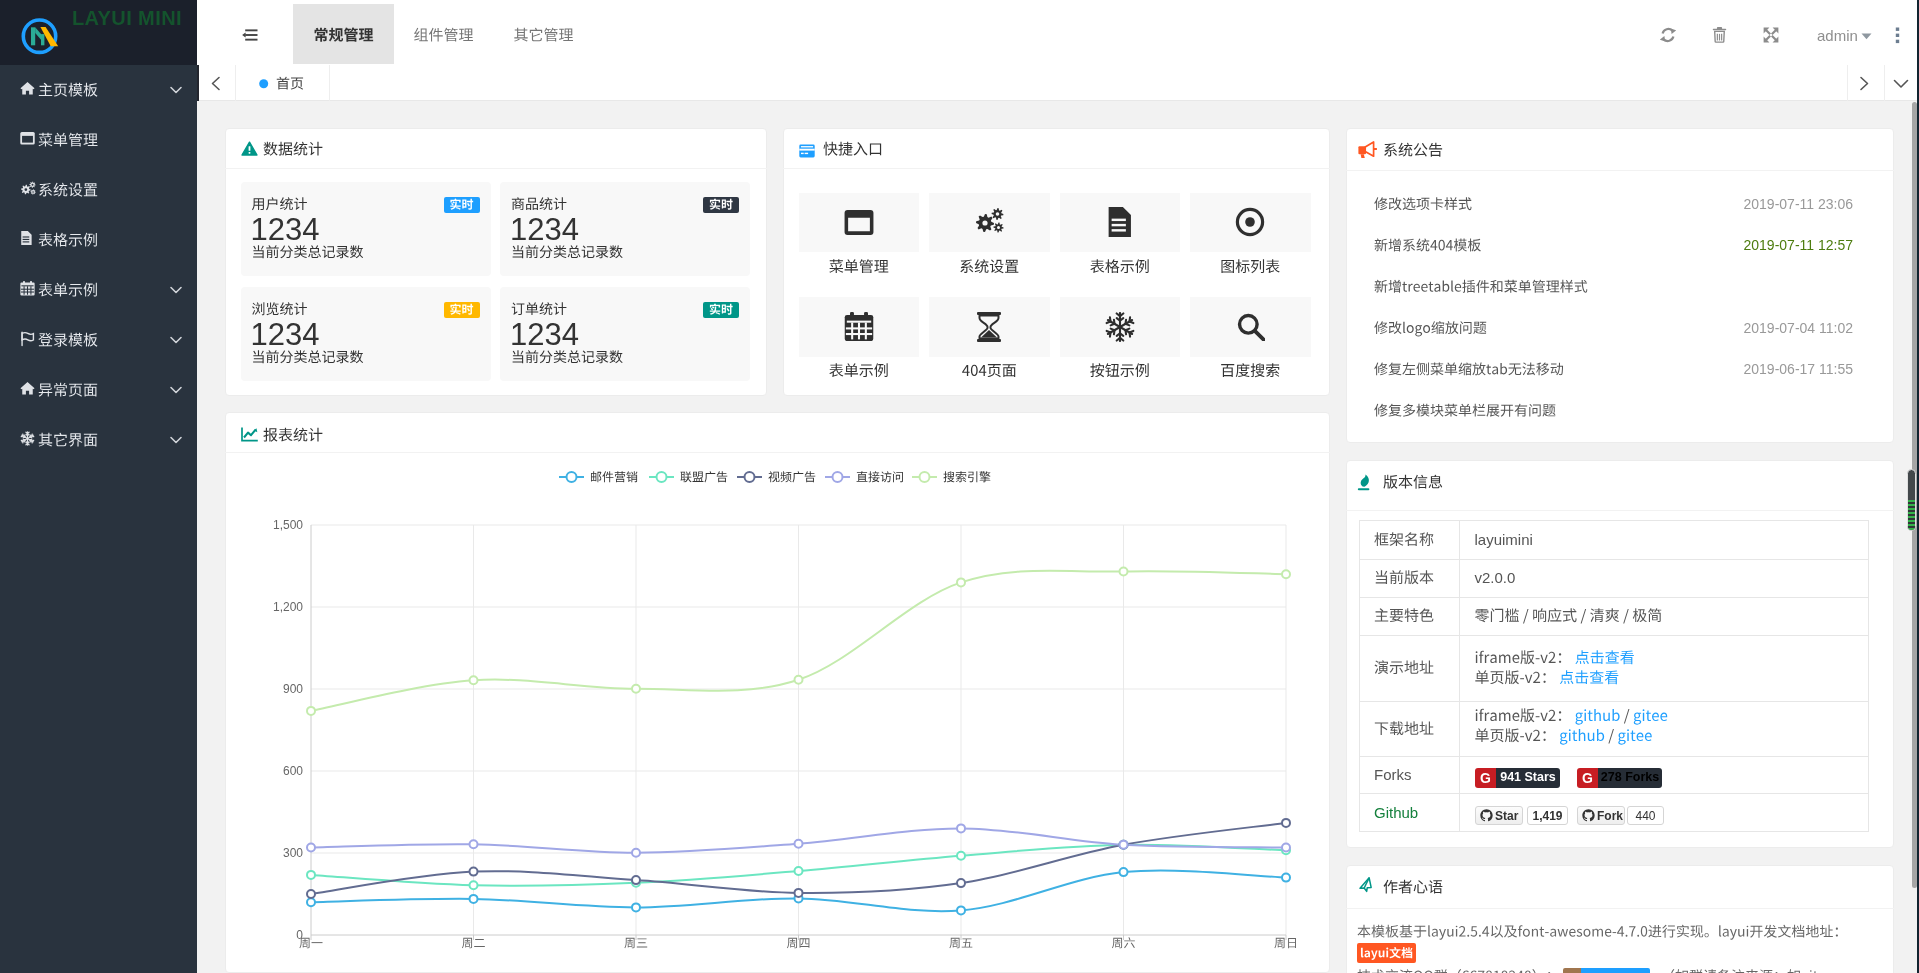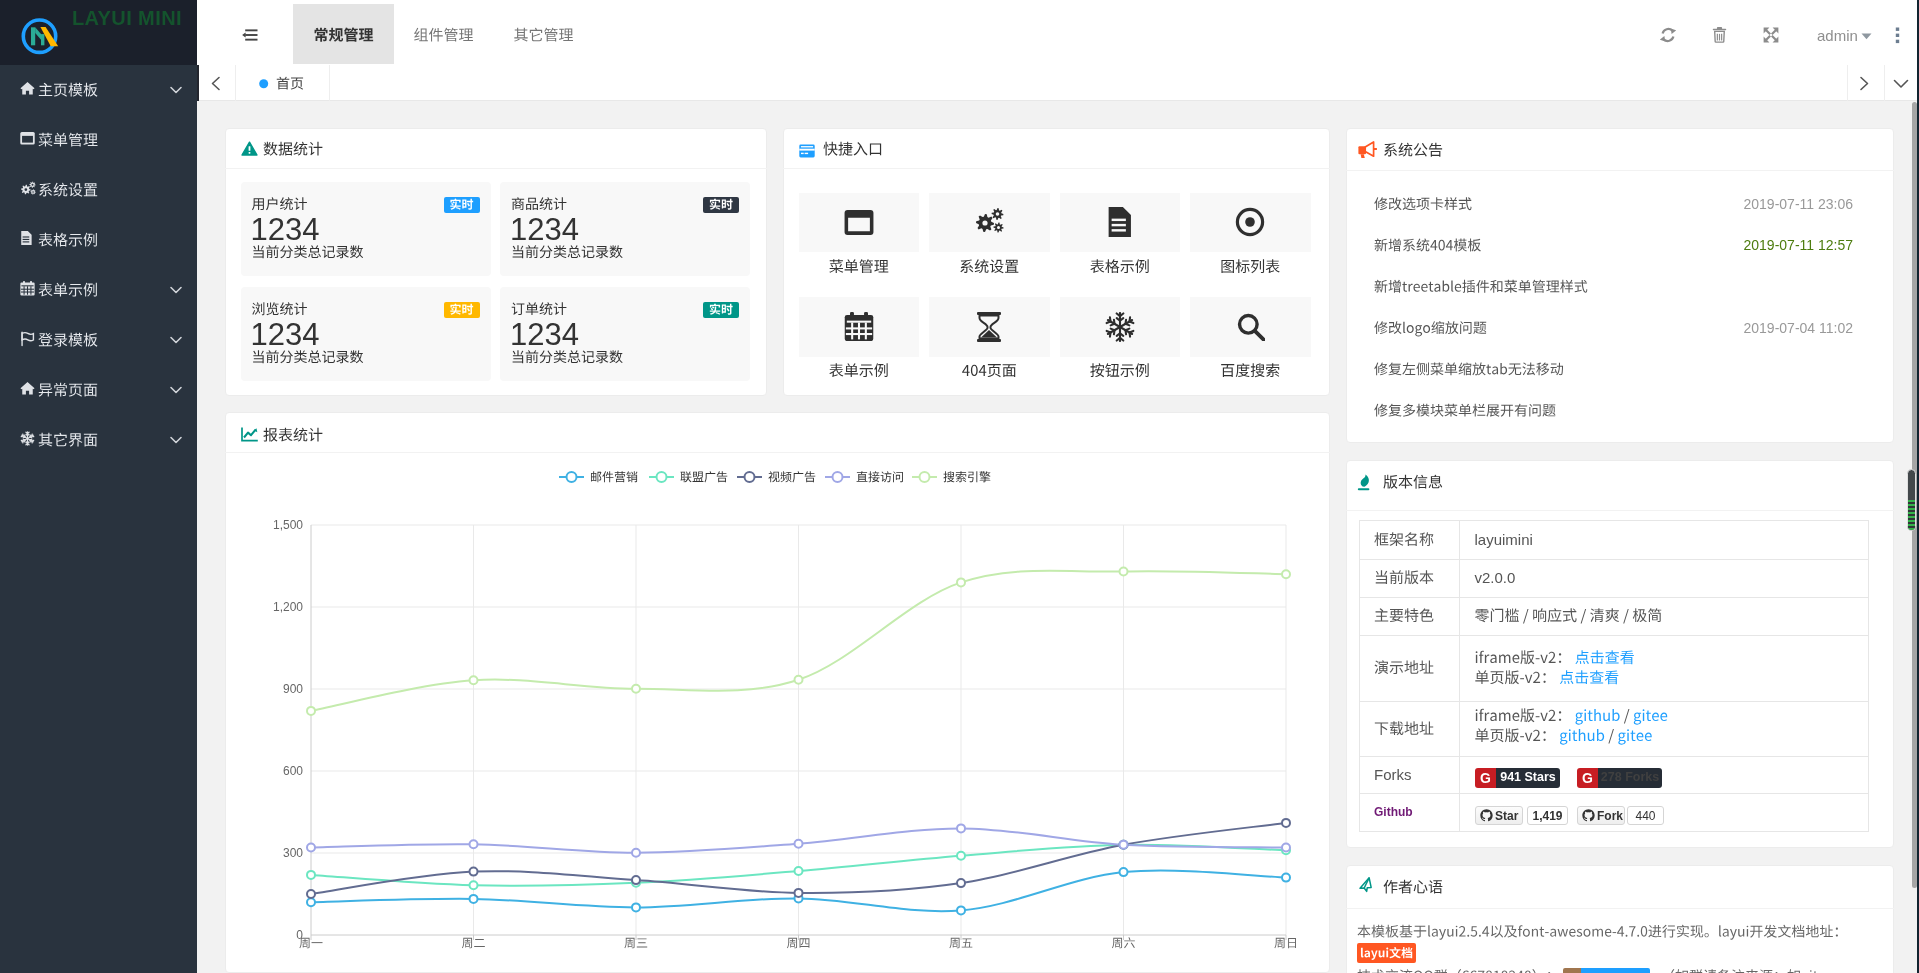--- a/index.html
+++ b/index.html
@@ -414,48 +414,49 @@
       <g transform="scale(1.0)">
         <rect x="0.4" y="5.2" width="7.6" height="8" rx="1" fill="#FF5722"></rect>
         <path d="M2.6 13.2 H5.8 L6.8 17 H3.4 Z" fill="#FF5722"></path>
         <path d="M7.2 5.9 L15.6 0.9 V15.2 L7.2 10.5 Z" fill="none" stroke="#FF5722" stroke-width="1.7" stroke-linejoin="round"></path>
         <rect x="15.9" y="7.0" width="3.0" height="2.0" fill="#FF5722"></rect>
       </g>
     </svg>
     <div style="position:absolute;left:1453px;width:400px;display:flex;justify-content:flex-end;top:194.0px;height:20px;line-height:20px;font-size:14px;color:#999;font-weight:normal;letter-spacing:0;white-space:nowrap;z-index:6">2019-07-11 23:06</div>
     <div style="position:absolute;left:1453px;width:400px;display:flex;justify-content:flex-end;top:235.3px;height:20px;line-height:20px;font-size:14px;color:#4d7c0f;font-weight:normal;letter-spacing:0;white-space:nowrap;z-index:6">2019-07-11 12:57</div>
     <div style="position:absolute;left:1453px;width:400px;display:flex;justify-content:flex-end;top:317.9px;height:20px;line-height:20px;font-size:14px;color:#999;font-weight:normal;letter-spacing:0;white-space:nowrap;z-index:6">2019-07-04 11:02</div>
+    <div style="position:absolute;left:1453px;width:400px;display:flex;justify-content:flex-end;top:359.2px;height:20px;line-height:20px;font-size:14px;color:#999;font-weight:normal;letter-spacing:0;white-space:nowrap;z-index:6">2019-06-17 11:55</div>
     <div style="position:absolute;left:1346px;top:460px;width:548px;height:388px;background:#fff;border:1px solid #ececec;border-radius:4px;box-sizing:border-box;"></div>
     <div style="position:absolute;left:1346px;top:510px;width:548px;height:1px;background:#f2f2f2;"></div>
     <svg style="position:absolute;left:1357px;top:474px;z-index:5" width="17" height="18" viewBox="0 0 17 18">
       <g transform="scale(1.0)" fill="#009688">
         <path d="M5.6 12.6 C2.8 10.4 3.2 6.8 6.2 4.6 C7.8 3.4 8.9 1.8 8.4 0.4 C11.2 2.2 12.6 5.2 11.6 8.2 C10.8 10.8 8.2 12.4 7.4 12.8 Z"></path>
         <rect x="0.8" y="14.2" width="11.6" height="2.0" rx="1"></rect>
       </g>
     </svg>
     <div style="position:absolute;left:1359px;top:520px;width:510px;height:312px;border:1px solid #e6e6e6;box-sizing:border-box;"></div>
     <div style="position:absolute;left:1359px;top:558.5px;width:510px;height:1px;background:#e6e6e6;"></div>
     <div style="position:absolute;left:1359px;top:596.5px;width:510px;height:1px;background:#e6e6e6;"></div>
     <div style="position:absolute;left:1359px;top:634.5px;width:510px;height:1px;background:#e6e6e6;"></div>
     <div style="position:absolute;left:1359px;top:700.5px;width:510px;height:1px;background:#e6e6e6;"></div>
     <div style="position:absolute;left:1359px;top:756px;width:510px;height:1px;background:#e6e6e6;"></div>
     <div style="position:absolute;left:1359px;top:792.5px;width:510px;height:1px;background:#e6e6e6;"></div>
     <div style="position:absolute;left:1458.5px;top:520px;width:1px;height:312px;background:#e6e6e6;"></div>
     <div style="position:absolute;left:1374px;top:764.0px;height:21px;line-height:21px;font-size:15px;color:#555;font-weight:normal;letter-spacing:0;white-space:nowrap;z-index:6">Forks</div>
-    <div style="position:absolute;left:1374px;top:802.0px;height:21px;line-height:21px;font-size:12px;color:#701a75;font-weight:bold;letter-spacing:0;white-space:nowrap;z-index:6">Github</div>
+    <div style="position:absolute;left:1374px;top:802.0px;height:21px;line-height:21px;font-size:15px;color:#15803d;font-weight:normal;letter-spacing:0;white-space:nowrap;z-index:6">Github</div>
     <div style="position:absolute;left:1474.5px;top:529.0px;height:21px;line-height:21px;font-size:15px;color:#555;font-weight:normal;letter-spacing:0;white-space:nowrap;z-index:6">layuimini</div>
     <div style="position:absolute;left:1474.5px;top:567.0px;height:21px;line-height:21px;font-size:15px;color:#555;font-weight:normal;letter-spacing:0;white-space:nowrap;z-index:6">v2.0.0</div>
     <div style="position:absolute;left:1475px;top:767.5px;width:21px;height:20px;background:#c71d23;border-radius:3px 0 0 3px;"></div>
     <div style="position:absolute;left:1285.5px;width:400px;display:flex;justify-content:center;top:767.5px;height:20px;line-height:20px;font-size:14px;color:#fff;font-weight:bold;letter-spacing:0;white-space:nowrap;z-index:6">G</div>
     <div style="position:absolute;left:1496px;top:767.5px;width:64px;height:20px;background:#262d36;border-radius:0 3px 3px 0;"></div>
     <div style="position:absolute;left:1328.0px;width:400px;display:flex;justify-content:center;top:768.25px;height:18.5px;line-height:18.5px;font-size:12.5px;color:#fff;font-weight:bold;letter-spacing:0;white-space:nowrap;z-index:6">941 Stars</div>
     <div style="position:absolute;left:1577px;top:767.5px;width:21px;height:20px;background:#c71d23;border-radius:3px 0 0 3px;"></div>
     <div style="position:absolute;left:1387.5px;width:400px;display:flex;justify-content:center;top:767.5px;height:20px;line-height:20px;font-size:14px;color:#fff;font-weight:bold;letter-spacing:0;white-space:nowrap;z-index:6">G</div>
     <div style="position:absolute;left:1598px;top:767.5px;width:64px;height:20px;background:#262d36;border-radius:0 3px 3px 0;"></div>
-    <div style="position:absolute;left:1430.0px;width:400px;display:flex;justify-content:center;top:768.25px;height:18.5px;line-height:18.5px;font-size:12.5px;color:#404040;font-weight:bold;letter-spacing:0;white-space:nowrap;z-index:6">278 Forks</div>
+    <div style="position:absolute;left:1430.0px;width:400px;display:flex;justify-content:center;top:768.25px;height:18.5px;line-height:18.5px;font-size:12.5px;color:#000000;font-weight:bold;letter-spacing:0;white-space:nowrap;z-index:6">278 Forks</div>
     <div style="position:absolute;left:1475px;top:806px;width:48px;height:19px;background:linear-gradient(#fcfcfc,#eee);border:1px solid #d5d5d5;border-radius:3px;box-sizing:border-box;"></div>
     <svg style="position:absolute;left:1480px;top:809px;z-index:5" width="13" height="13" viewBox="0 0 13 13">
       <path transform="scale(0.8125)" fill="#333" d="M8 0.4 C3.8 0.4 0.4 3.8 0.4 8 C0.4 11.4 2.6 14.2 5.6 15.2 C6 15.3 6.1 15 6.1 14.8 V13.4 C4 13.9 3.5 12.4 3.5 12.4 C3.2 11.5 2.7 11.3 2.7 11.3 C2 10.8 2.8 10.8 2.8 10.8 C3.5 10.9 3.9 11.6 3.9 11.6 C4.6 12.7 5.7 12.4 6.1 12.2 C6.2 11.7 6.4 11.4 6.6 11.2 C4.9 11 3.1 10.3 3.1 7.4 C3.1 6.6 3.4 5.9 3.9 5.4 C3.8 5.2 3.5 4.4 4 3.4 C4 3.4 4.7 3.2 6.1 4.2 C6.7 4 7.4 3.9 8 3.9 C8.6 3.9 9.3 4 9.9 4.2 C11.3 3.2 12 3.4 12 3.4 C12.5 4.4 12.2 5.2 12.1 5.4 C12.6 5.9 12.9 6.6 12.9 7.4 C12.9 10.3 11.1 11 9.4 11.2 C9.7 11.4 9.9 11.9 9.9 12.6 V14.8 C9.9 15 10 15.3 10.4 15.2 C13.4 14.2 15.6 11.4 15.6 8 C15.6 3.8 12.2 0.4 8 0.4 Z"></path>
     </svg>
     <div style="position:absolute;left:1495px;top:806.5px;height:18px;line-height:18px;font-size:12px;color:#333;font-weight:bold;letter-spacing:0;white-space:nowrap;z-index:6">Star</div>
     <div style="position:absolute;left:1527px;top:806px;width:41px;height:19px;background:#fff;border:1px solid #d5d5d5;border-radius:3px;box-sizing:border-box;"></div>
     <div style="position:absolute;left:1347.5px;width:400px;display:flex;justify-content:center;top:806.5px;height:18px;line-height:18px;font-size:12px;color:#333;font-weight:bold;letter-spacing:0;white-space:nowrap;z-index:6">1,419</div>
     <div style="position:absolute;left:1577px;top:806px;width:48px;height:19px;background:linear-gradient(#fcfcfc,#eee);border:1px solid #d5d5d5;border-radius:3px;box-sizing:border-box;"></div>
     <svg style="position:absolute;left:1582px;top:809px;z-index:5" width="13" height="13" viewBox="0 0 13 13">
       <path transform="scale(0.8125)" fill="#333" d="M8 0.4 C3.8 0.4 0.4 3.8 0.4 8 C0.4 11.4 2.6 14.2 5.6 15.2 C6 15.3 6.1 15 6.1 14.8 V13.4 C4 13.9 3.5 12.4 3.5 12.4 C3.2 11.5 2.7 11.3 2.7 11.3 C2 10.8 2.8 10.8 2.8 10.8 C3.5 10.9 3.9 11.6 3.9 11.6 C4.6 12.7 5.7 12.4 6.1 12.2 C6.2 11.7 6.4 11.4 6.6 11.2 C4.9 11 3.1 10.3 3.1 7.4 C3.1 6.6 3.4 5.9 3.9 5.4 C3.8 5.2 3.5 4.4 4 3.4 C4 3.4 4.7 3.2 6.1 4.2 C6.7 4 7.4 3.9 8 3.9 C8.6 3.9 9.3 4 9.9 4.2 C11.3 3.2 12 3.4 12 3.4 C12.5 4.4 12.2 5.2 12.1 5.4 C12.6 5.9 12.9 6.6 12.9 7.4 C12.9 10.3 11.1 11 9.4 11.2 C9.7 11.4 9.9 11.9 9.9 12.6 V14.8 C9.9 15 10 15.3 10.4 15.2 C13.4 14.2 15.6 11.4 15.6 8 C15.6 3.8 12.2 0.4 8 0.4 Z"></path>

